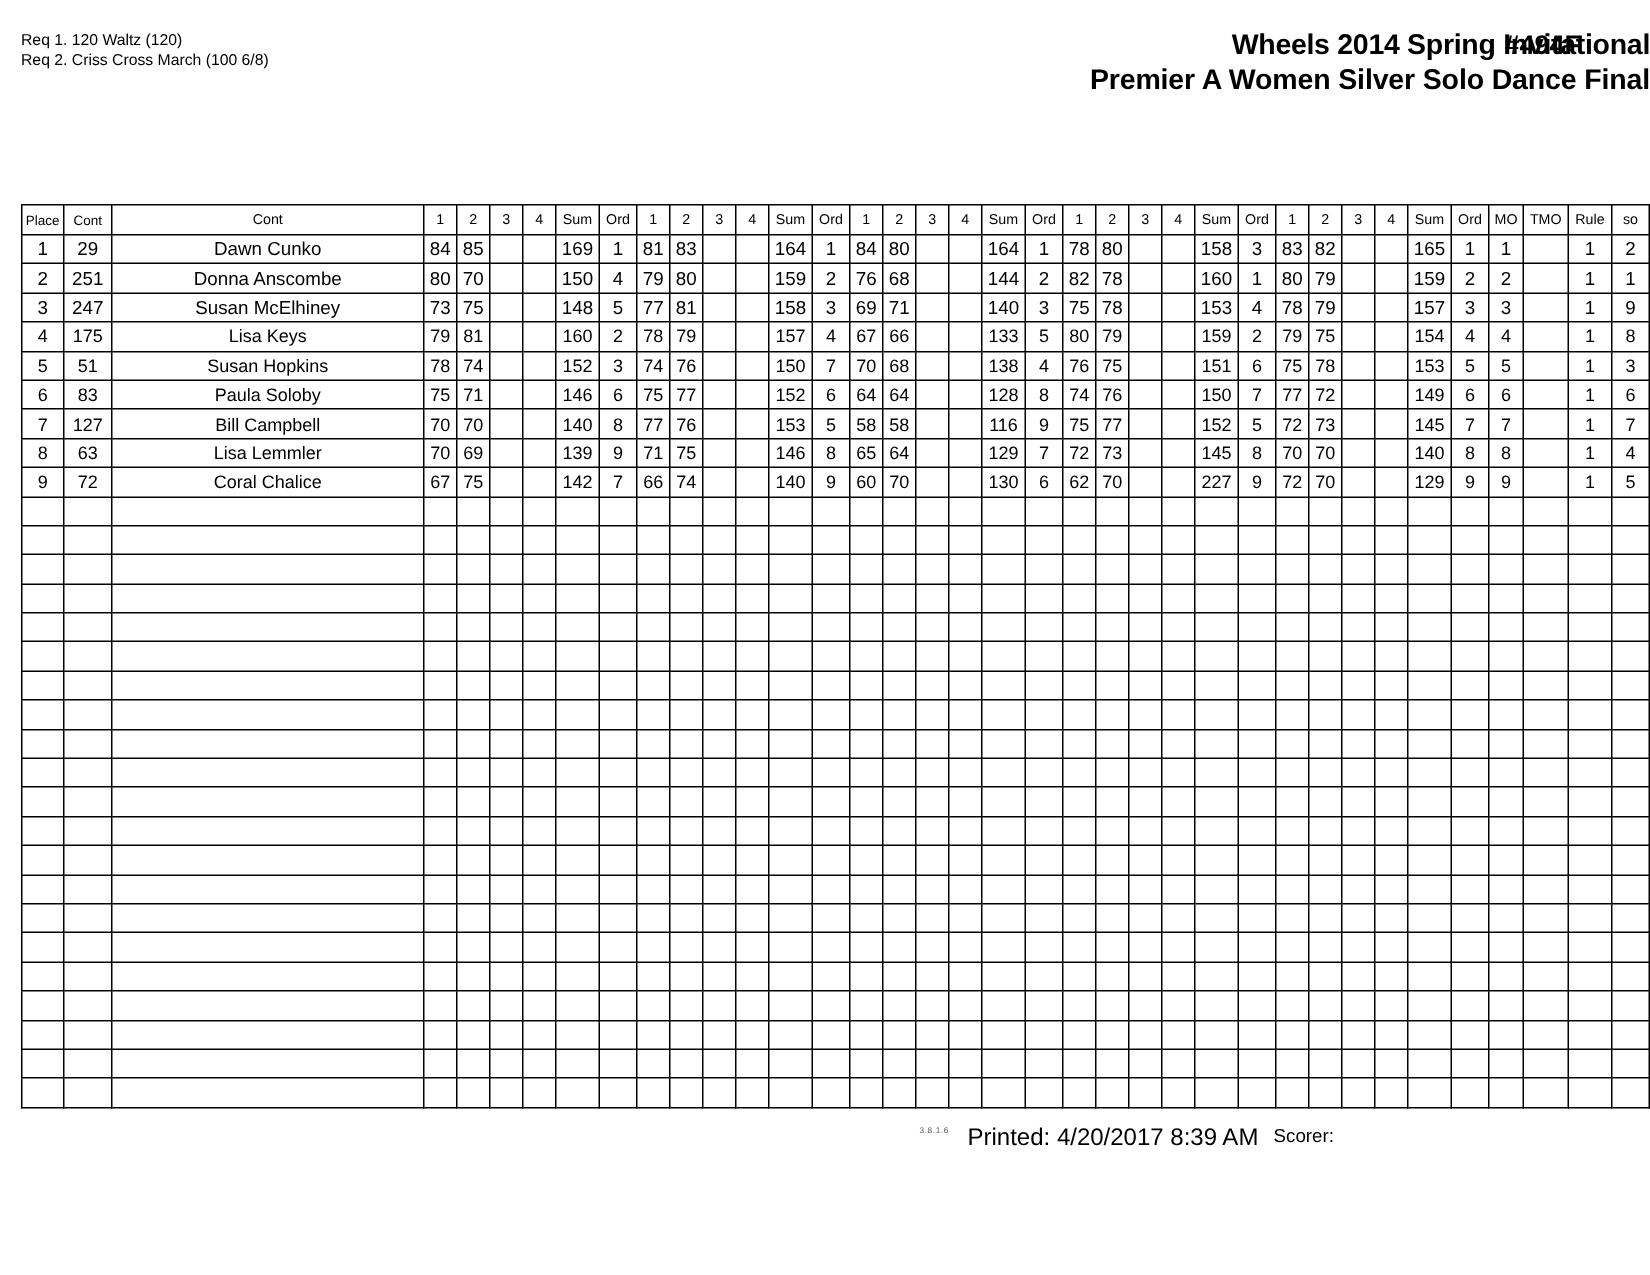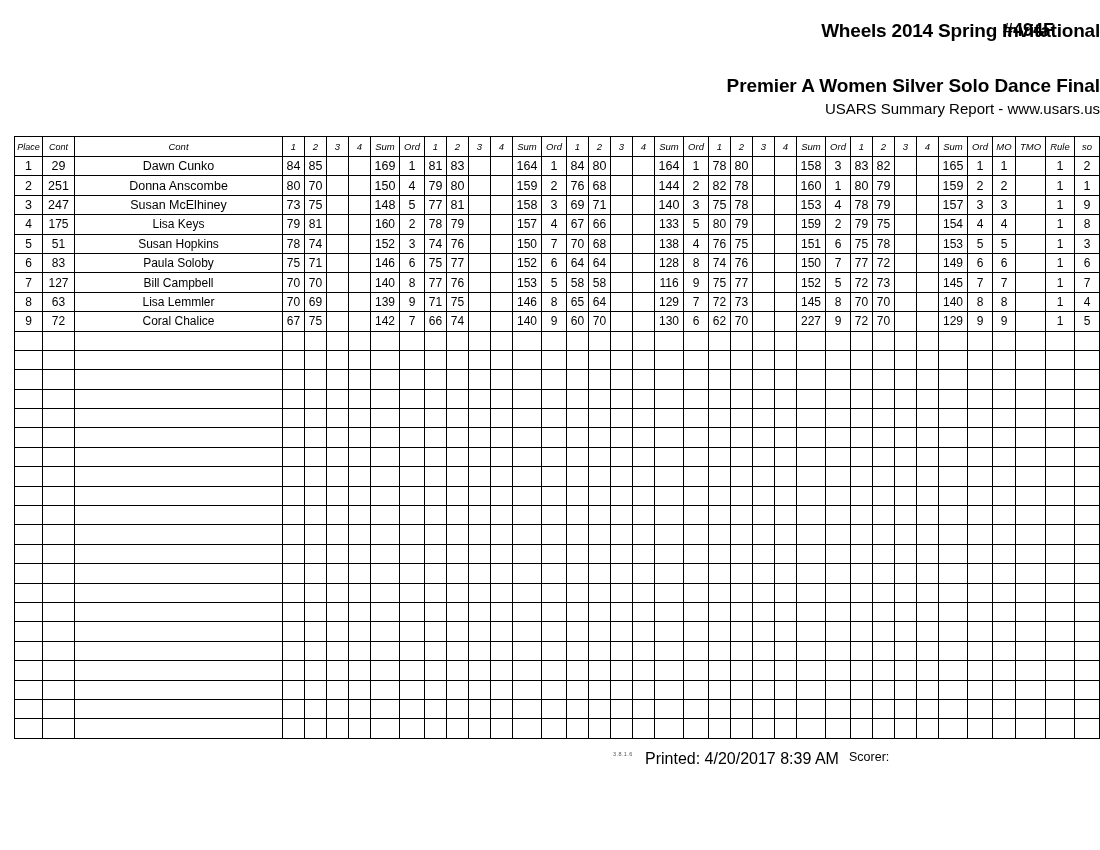--- a/index.html
+++ b/index.html
@@ -44,21 +44,20 @@
   #venue-line {
     font-size: 14.5px;
     line-height: 19px;
     letter-spacing: -0.1px;
   }
   #event-title {
     font-size: 19px;
     font-weight: bold;
     line-height: 24px;
     letter-spacing: -0.1px;
-    margin-top: 32px;
   }
   #report-line {
     font-size: 15px;
     line-height: 21px;
   }
   #event-number {
     position: absolute;
     right: 46px; top: 20px;
     font-size: 18px;
     font-weight: bold;
@@ -91,21 +90,20 @@
     text-align: left;
     padding-left: 5px;
     font-size: 11.5px;
   }
   tr.judge-banner td.jb-gap { border: none; }
 
   
   tr.colhead td {
     height: 20px;
     font-size: 9.5px;
-    font-style: italic;
   }
   tr.colhead td.c-place,
   tr.colhead td.c-cont { font-size: 9px; }
   tr.colhead td.c-name {
     text-align: left;
     padding-left: 5px;
     font-size: 9.5px;
   }
 
   
@@ -145,25 +143,28 @@
     left: 849px; top: 0px;
     font-size: 12.5px;
     white-space: nowrap;
   }
 </style>
 </head>
 <body>
 
 <div id="page">
 
+  <div id="reqs">
+    <span class="req-line">Req  1.  120 Waltz (120)</span>
+    <span class="req-line">Req  2.  Criss Cross March (100 6/8)</span>
+  </div>
 
   <div id="header">
     <div id="title-main">Wheels 2014 Spring Invitational</div>
     <div id="event-title">Premier A Women Silver Solo Dance Final</div>
-    <div id="report-line">USARS Summary Report - www.usars.us</div>
   </div>
   <div id="event-number">#494F</div>
 
   <table id="grid">
     <colgroup>
       <col style="width:28px">
         <col style="width:32px">
         <col style="width:208px">
 
       <col style="width:22px">

